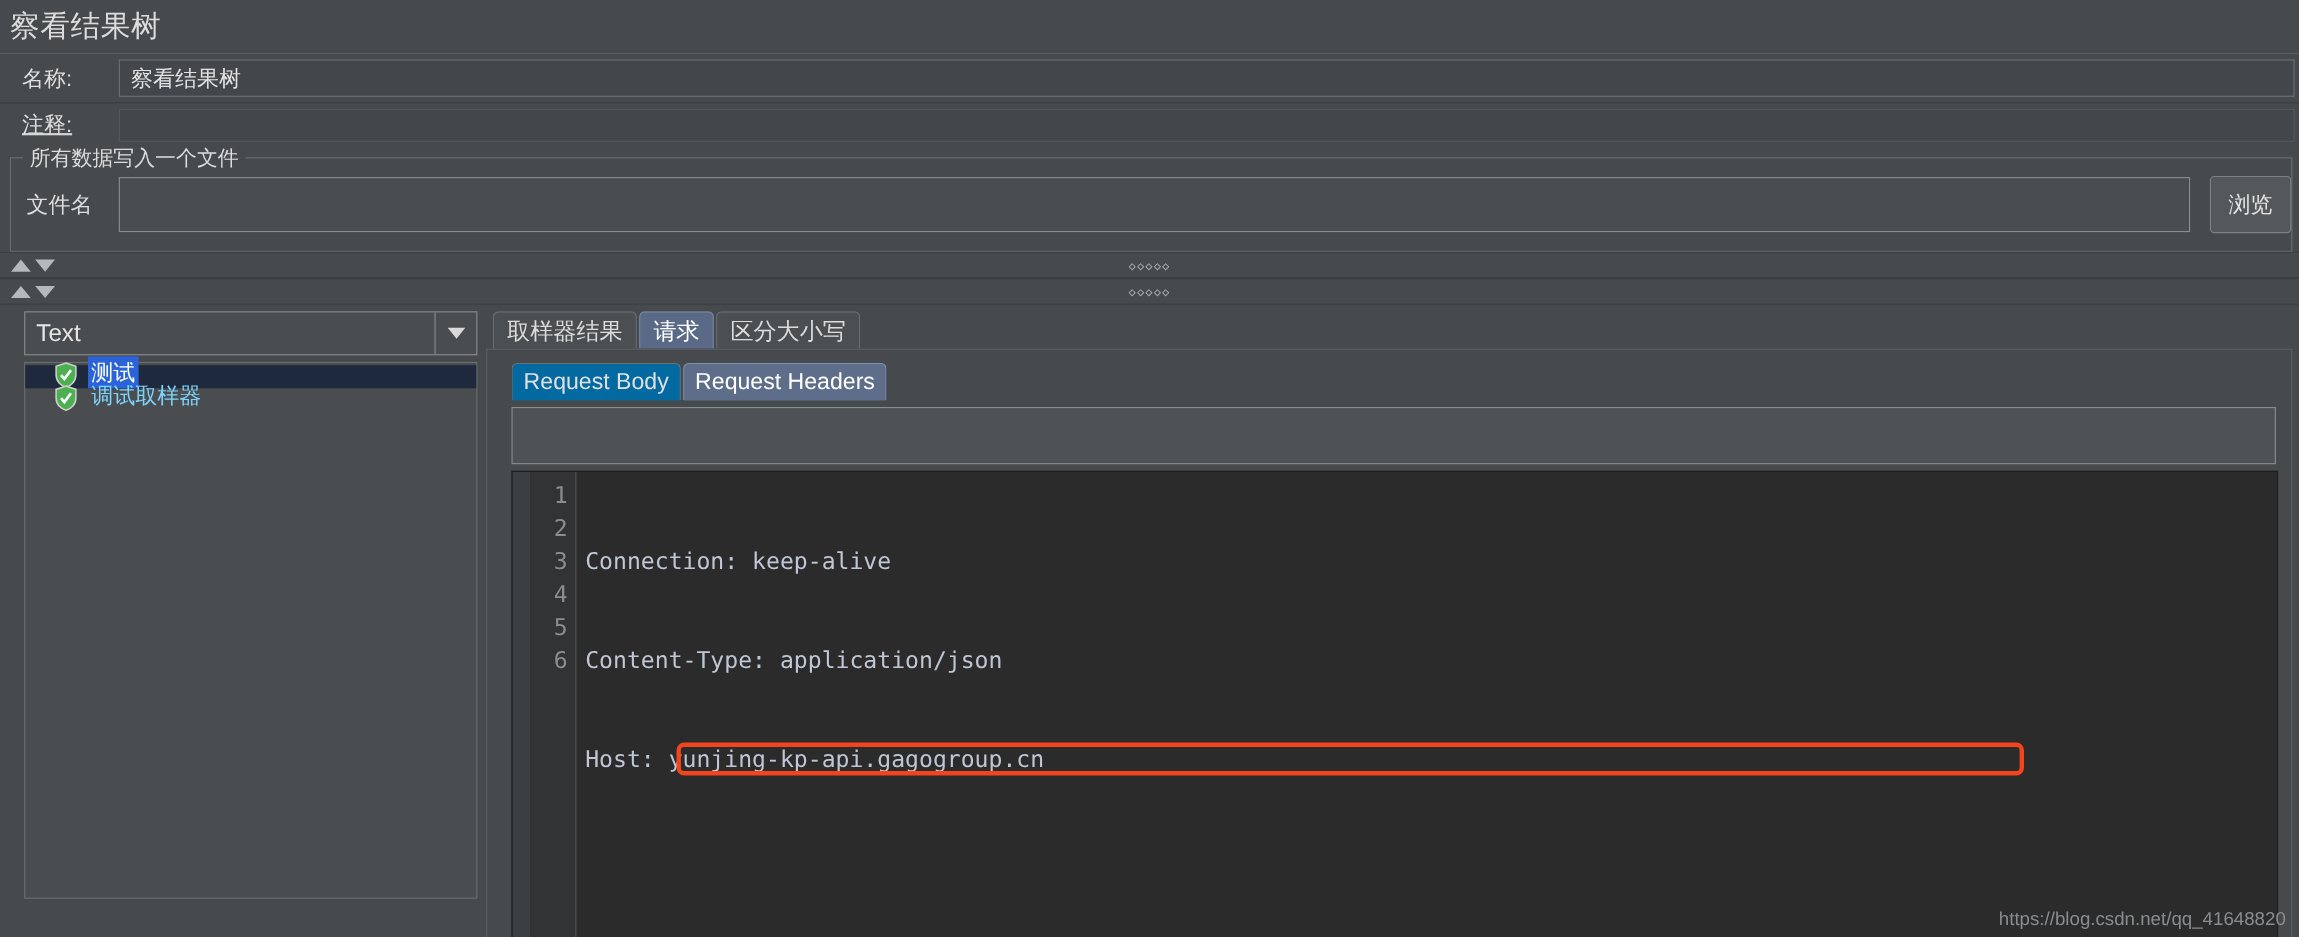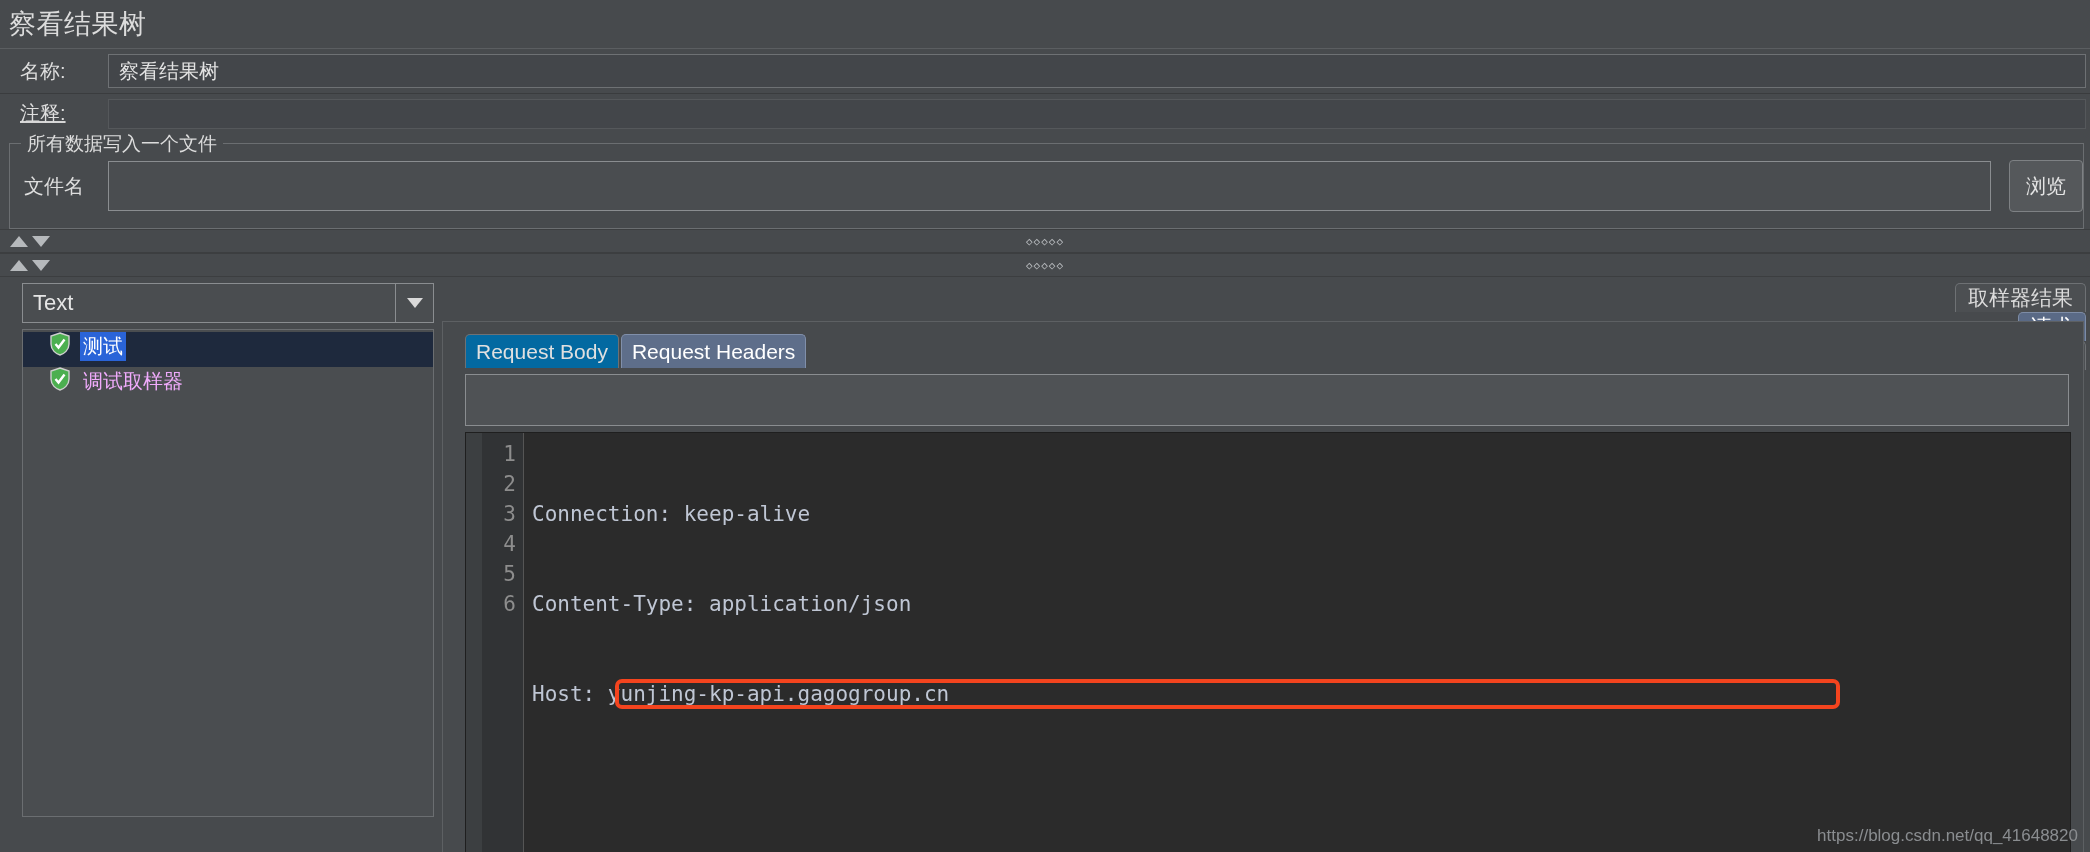--- a/index.html
+++ b/index.html
@@ -125,29 +125,29 @@
   .combo-arrow i {
     width: 0; height: 0; border-left: 8px solid transparent;
     border-right: 8px solid transparent; border-top: 10px solid #d9d9d9;
     display: block;
   }
   .tree {
     flex: 1; margin-top: 6px; background: #4a4d50;
     border: 1px solid #6b6e71; padding-top: 2px;
   }
   .tree-item {
-    display: flex; align-items: flex-start; height: 35px; padding-left: 26px;
+    display: flex; align-items: flex-end; height: 21px; padding-left: 26px;
   }
   .tree-item.selected { background: #1e293d; }
   .shield { width: 22px; height: 24px; margin-right: 9px; position: relative; }
-  .tree-label { font-size: 20px; color: #f0abfc; padding: 1px 3px; }
+  .tree-label { font-size: 20px; color: #7dd3fc; padding: 1px 3px; }
   .tree-item.selected .tree-label { background: #2a64d8; color: #ffffff; }
 
   .right-pane { flex: 1; display: flex; flex-direction: column; padding-top: 6px; }
-  .tabs { display: flex; align-items: flex-end; height: 38px; padding-left: 14px; flex-direction: column; }
+  .tabs { display: flex; align-items: flex-end; height: 38px; padding-left: 14px; }
   .tab {
     height: 34px; padding: 0 12px; display: flex; align-items: center;
     font-size: 21px; color: #dcdcdc; background: #4c4f52;
     border: 1px solid #6e7174; border-bottom: none;
     border-radius: 5px 5px 0 0; margin-right: 2px;
   }
   .tab.active { background: #5a6a86; color: #ffffff; border-color: #7d8ca6; }
   .tab-underline { height: 4px; background: #4a5b78; margin: 0 4px 0 8px; }
 
   .panel-body {

